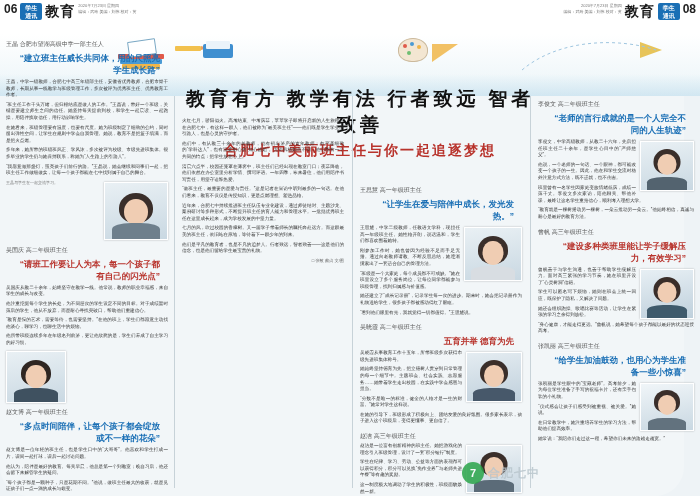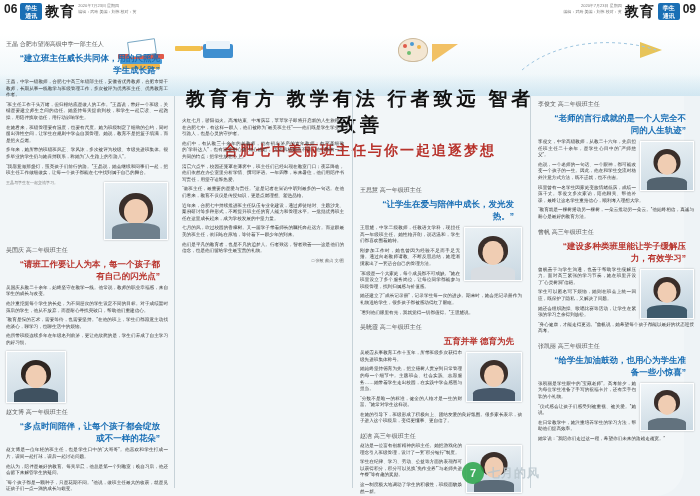--- a/index.html
+++ b/index.html
@@ -70,21 +70,21 @@
         <b>学生</b>
         <b>通讯</b>
       </div>
       <div class="sec-title">教育</div>
       <div class="mh-meta">
         <div>2020年7月23日 星期四</div>
         <div>编辑：武玲 美编：刘伟 校对：黄</div>
       </div>
     </div>
     <div class="mh-right">
-      <div class="pgnum">09</div>
+      <div class="pgnum">08</div>
       <div class="logo-badge">
         <b>学生</b>
         <b>通讯</b>
       </div>
       <div class="sec-title">教育</div>
       <div class="mh-meta" style="text-align:right">
         <div>2020年7月23日 星期四</div>
         <div>编辑：武玲 美编：刘伟 校对：黄</div>
       </div>
     </div>
@@ -290,16 +290,16 @@
     <div class="body">
       <p>张凯丽是学生眼中的“宝藏老师”。高考前夕，她为每位学生准备了手写的祝福卡片，还有亲手包装的小礼物。</p>
       <p>“仪式感会让孩子们感受到被重视、被关爱。”她说。</p>
       <p>在日常教学中，她注重培养学生的学习方法，帮助他们提高效率。</p>
       <p>她常说：“我陪你们走过这一程，希望你们未来的路越走越宽。”</p>
     </div>
   </div>
 
   <div class="wm">
     <div class="wm-circle">7</div>
-    <div class="wm-text">七月的风</div>
+    <div class="wm-text">合肥七中</div>
   </div>
 
 </div>
 
 </body></html>

